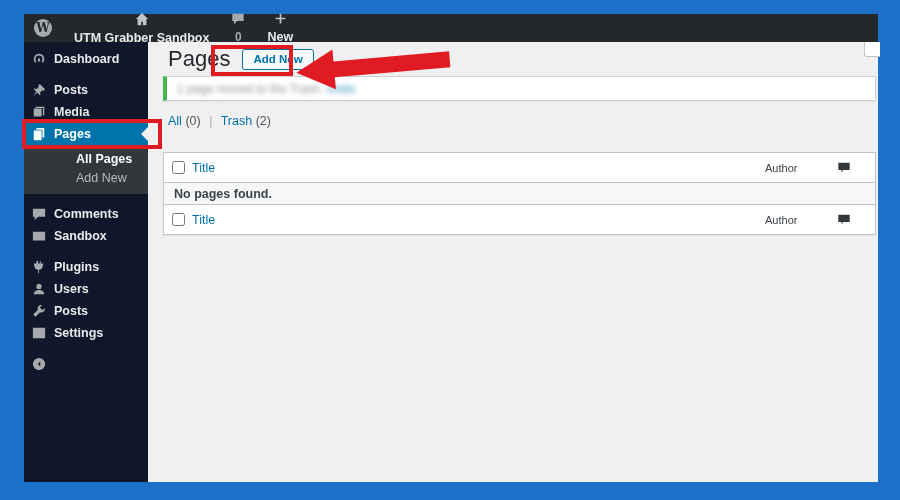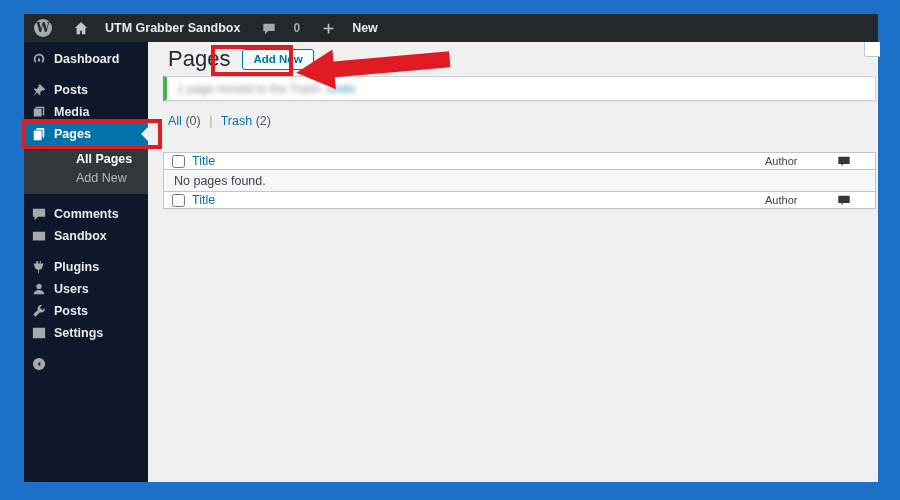--- a/index.html
+++ b/index.html
@@ -6,21 +6,21 @@
   body { font-family:"Liberation Sans", sans-serif; }
   .frame { position:relative; width:900px; height:500px; background:#1c70c8; overflow:hidden; }
   .screen { position:absolute; left:24px; top:14px; width:854px; height:468px; background:#f0f0f1; overflow:visible; }
 
   
   .adminbar { position:absolute; left:0; top:0; width:854px; height:28px; background:#23282d;
               display:flex; align-items:center; gap:6px; padding:0 10px; z-index:3; }
   .adminbar .wplogo { width:18px; height:18px; border-radius:50%; background:#a7aaad; color:#23282d;
               font-family:"DejaVu Serif", serif; font-weight:bold; font-size:12px; line-height:18px;
               text-align:center; }
-  .ab-item { display:flex; align-items:center; gap:17px; color:#e8eaec; font-size:12.5px; font-weight:600; }
+  .ab-item { display:flex; align-items:center; gap:5px; color:#e8eaec; font-size:12.5px; font-weight:600;flex-direction:column; }
   .ab-item svg { display:block; }
   .ab-sep { width:10px; }
   .ab-count { color:#a7aaad; font-size:12px; font-weight:600; }
 
   
   .sidebar { position:absolute; left:0; top:28px; width:124px; height:440px; background:#0f172a;
              padding-top:6px; z-index:2; }
   .menu-item { height:22px; display:flex; align-items:center; gap:8px; padding:0 8px;
                font-size:12.5px; font-weight:600; color:#e8eaec; cursor:pointer; }
   .menu-item svg { flex:0 0 auto; }
@@ -57,31 +57,31 @@
   .notice .blurred { filter:blur(2.5px); opacity:.8; font-size:12px; color:#72777c; white-space:nowrap; }
   .notice .blurred .undo { color:#0073aa; }
 
   .filters { position:absolute; left:20px; top:72px; font-size:12.5px; color:#50575e; }
   .filters a { color:#0073aa; text-decoration:none; cursor:pointer; }
   .filters .count { color:#50575e; }
   .filters .sep { color:#a7aaad; padding:0 5px; }
 
   .list-table { position:absolute; left:15px; top:110px; width:713px; border:1px solid #c3c4c7;
                 background:#fff; box-shadow:0 1px 1px rgba(0,0,0,.04); }
-  .t-row { display:flex; align-items:center; height:17px; }
+  .t-row { display:flex; align-items:center; height:30px; }
   .t-row.header { border-bottom:1px solid #c3c4c7; }
   .t-row.footer { border-top:1px solid #c3c4c7; }
   .t-row.empty-row { background:#f6f7f7; height:21px; }
   .col-cb { width:28px; display:flex; justify-content:center; }
   .col-cb input { width:13px; height:13px; cursor:pointer; }
   .col-title { flex:1; font-size:12.5px; }
   .col-title a { color:#0073aa; text-decoration:none; cursor:pointer; }
   .col-author { width:72px; font-size:11px; color:#3c434a; }
   .col-comments { width:38px; display:flex; justify-content:flex-start; }
-  .empty-msg { padding-left:10px; font-size:12.5px; color:#3c434a; }
+  .empty-msg { padding-left:10px; font-size:12.5px; color:#3c434a;font-weight:bold; }
 </style>
 </head>
 <body>
 
 <div class="frame">
   <div class="screen">
 
     <div class="adminbar">
       <div class="wplogo">W</div>
       <div class="ab-sep"></div>

